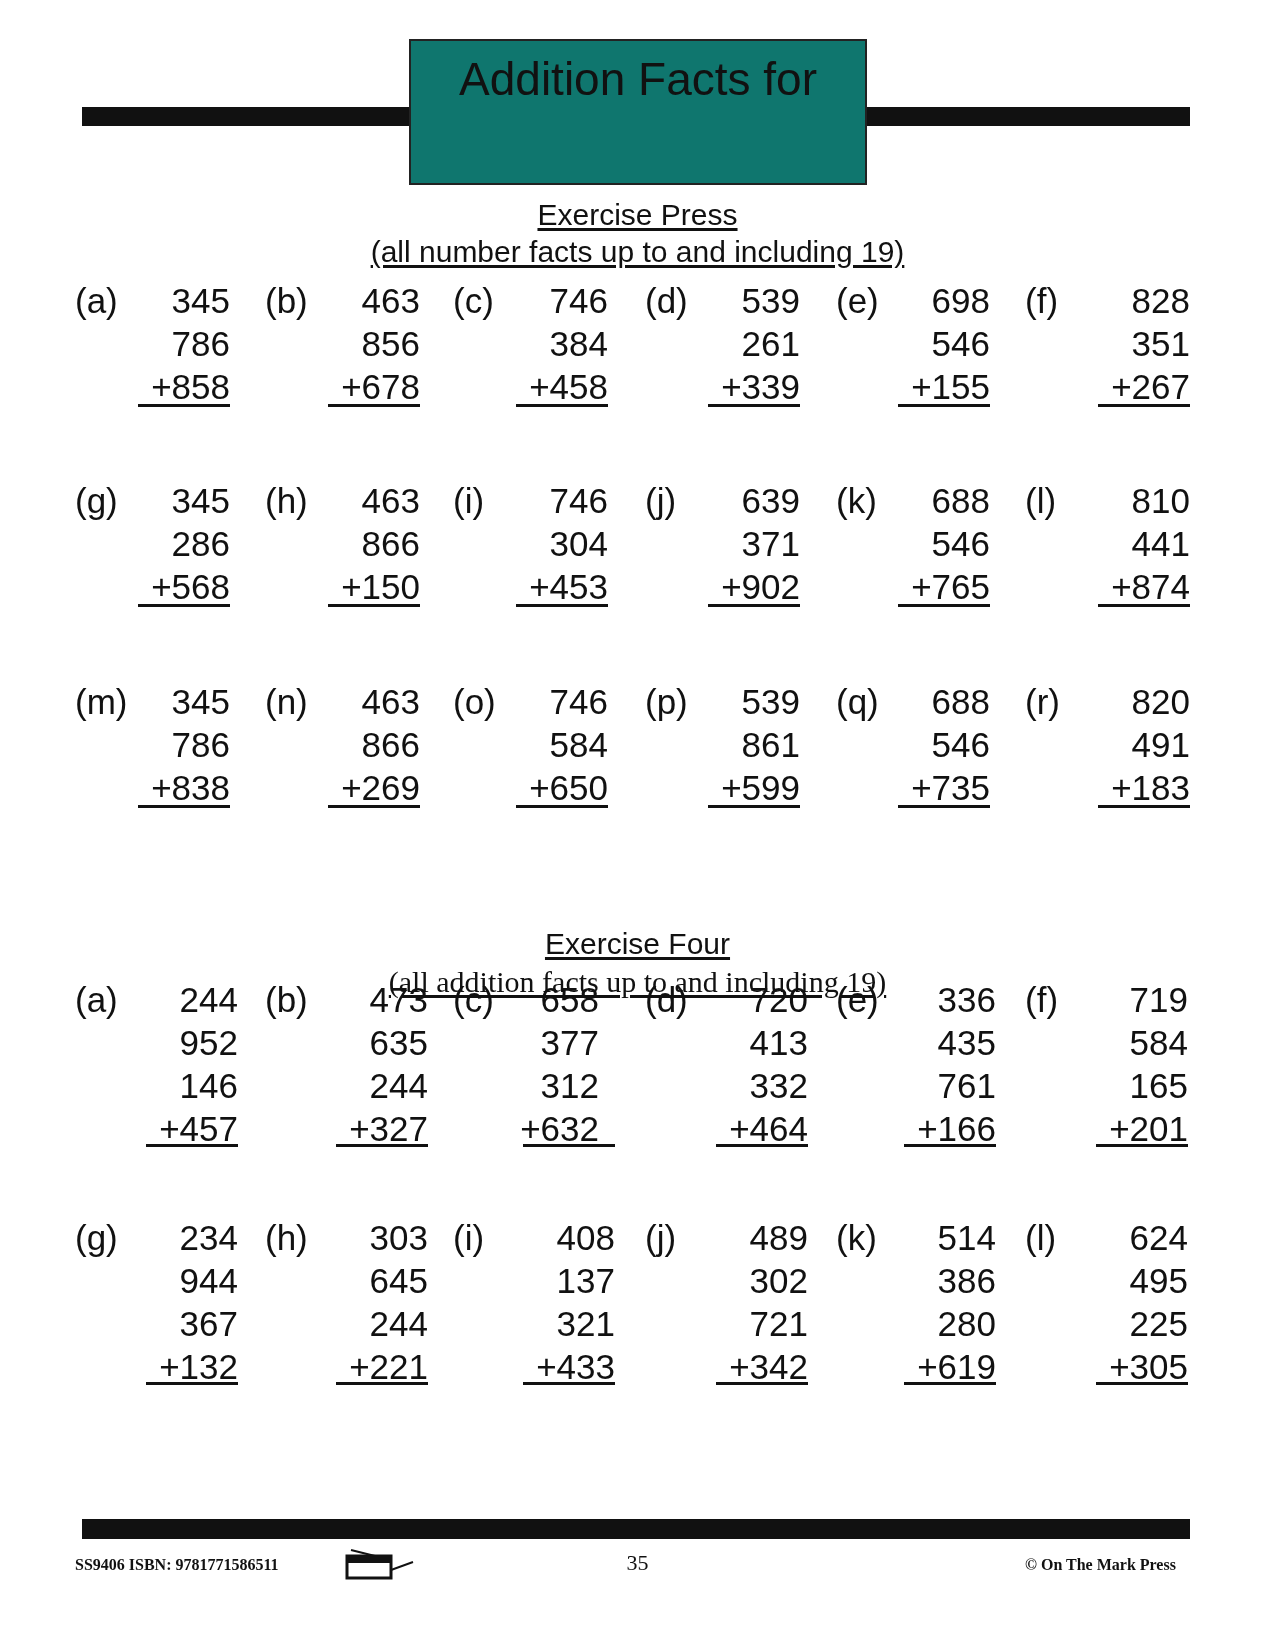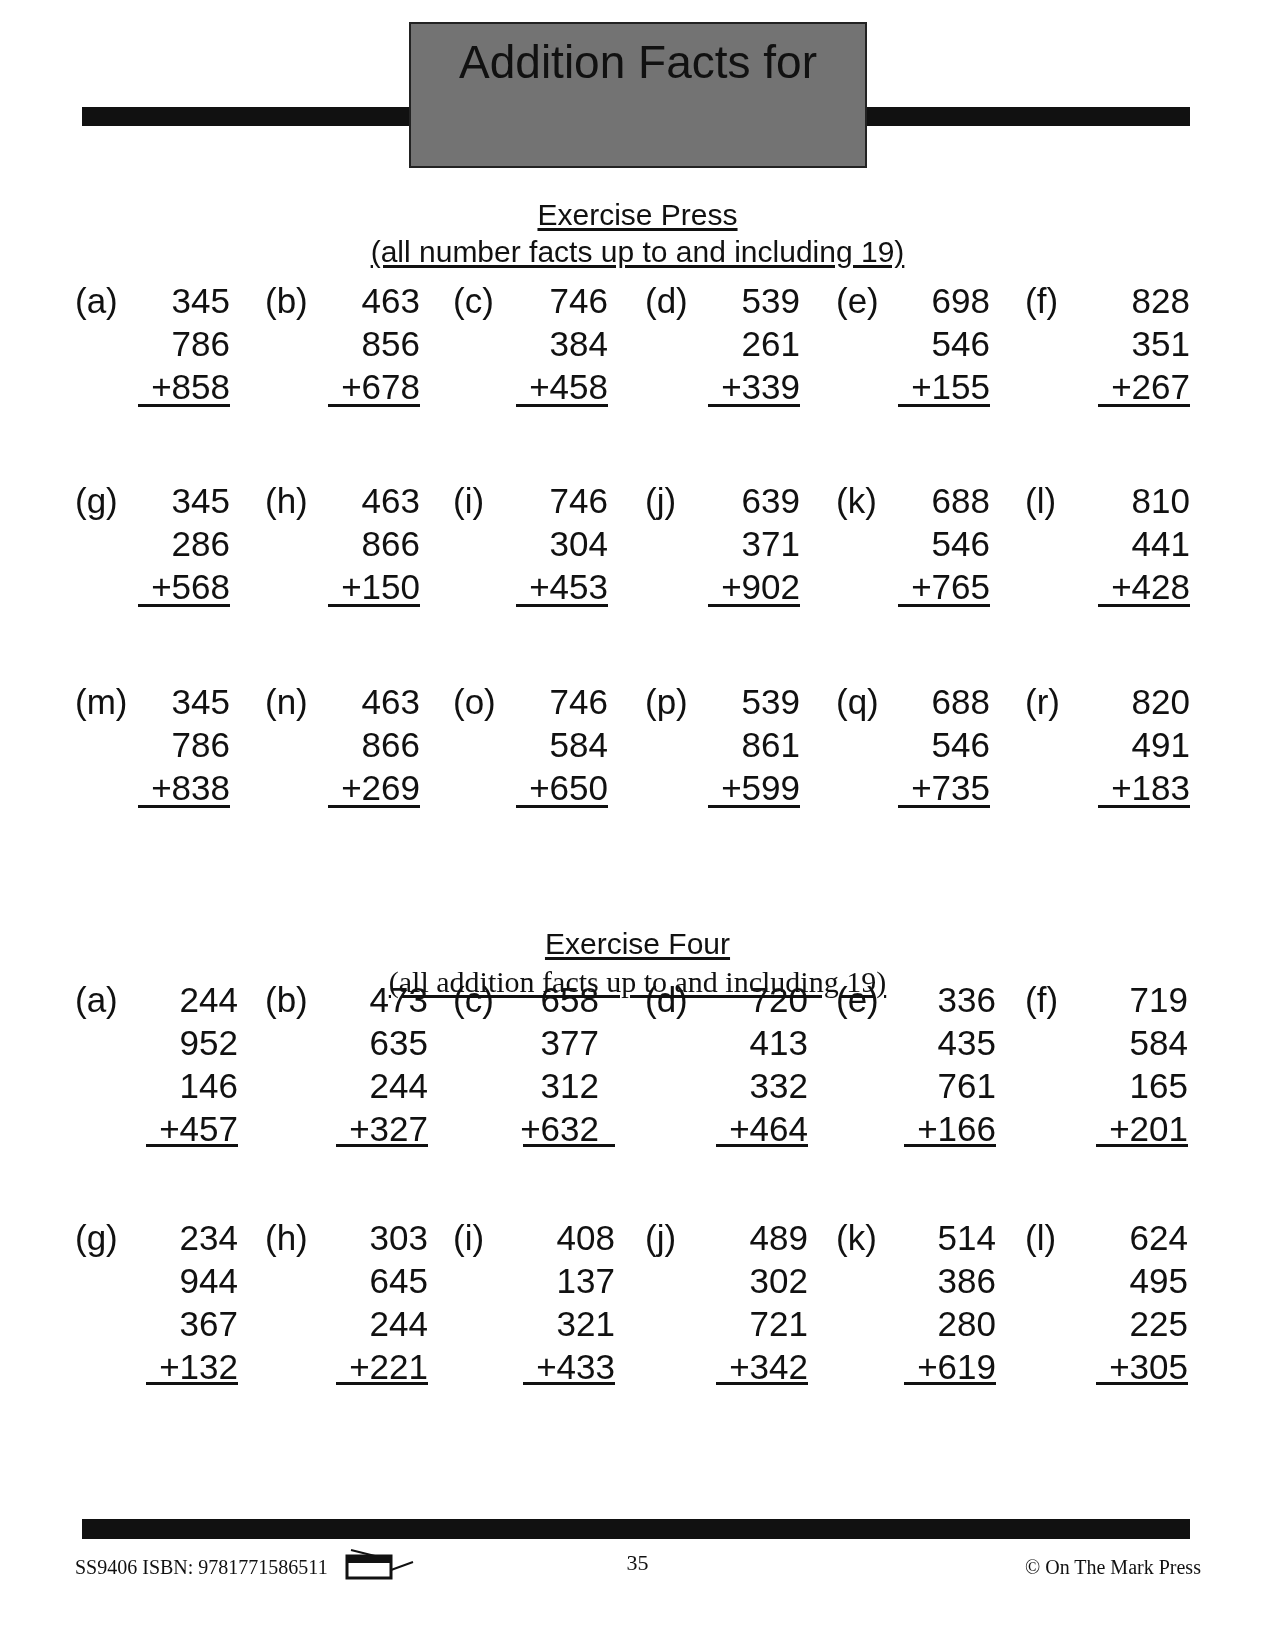--- a/index.html
+++ b/index.html
@@ -1,29 +1,29 @@
 <!DOCTYPE html>
 <html><head>
 <meta charset="utf-8">
 <style>
   html, body { margin: 0; padding: 0; background: #ffffff; }
   body { width: 1275px; height: 1650px; position: relative; overflow: hidden; font-family: "Liberation Sans", sans-serif; color: #111; }
   .bar { position: absolute; background: #111; }
-  .title-box { position: absolute; left: 409px; top: 22px; width: 458px; height: 146px; border: 2px solid #222; background: #737373; text-align: center; box-sizing: border-box; }
+  .title-box { position: absolute; left: 409px; top: 39px; width: 458px; height: 146px; border: 2px solid #222; background: #0f766e; text-align: center; box-sizing: border-box; }
   .title-box .line { font-size: 46px; line-height: 56px; }
   .title-box .line1 { margin-top: 10px; }
   .section-head { position: absolute; left: 0; width: 1275px; text-align: center; font-size: 30px; line-height: 38px; }
   .section-head span { text-decoration: underline; text-underline-offset: 3px; }
   .grid { position: absolute; left: 0; width: 1275px; }
   .prob { position: absolute; font-size: 35px; line-height: 43px; }
   .prob .lbl { position: absolute; left: 0; top: 0; white-space: nowrap; }
   .prob .nums { position: absolute; text-align: right; width: 96px; }
   .prob .num { display: block; white-space: nowrap; }
   .prob .rule { position: absolute; height: 3px; background: #111; width: 92px; }
-  .footer { position: absolute; top: 1556px; font-family: "Liberation Serif", serif; font-weight: normal; font-size: 20px; }
+  .footer { position: absolute; top: 1556px; font-family: "Liberation Serif", serif; font-weight: bold; font-size: 16px; }
   .page-num { position: absolute; top: 1550px; left: 0; width: 1275px; text-align: center; font-family: "Liberation Serif", serif; font-size: 22px; }
 </style>
 </head>
 <body>
 
 <div class="bar" style="left:82px; top:107px; width:330px; height:19px;"></div>
 <div class="bar" style="left:866px; top:107px; width:324px; height:19px;"></div>
 <div class="title-box">
   <div class="line line1">Addition Facts for</div>
 </div>
@@ -129,21 +129,21 @@
         <span class="num">546</span>
         <span class="num">+765</span>
       </div>
       <div class="rule" style="left: 62px; top: 125px;"></div>
     </div>
     <div class="prob" style="left: 1025px; top: 479px;">
       <span class="lbl">(l)</span>
       <div class="nums" style="width: 110px; left: 55px;">
         <span class="num">810</span>
         <span class="num">441</span>
-        <span class="num">+428</span>
+        <span class="num">+874</span>
       </div>
       <div class="rule" style="left: 73px; top: 125px;"></div>
     </div>
     <div class="prob" style="left: 75px; top: 680px;">
       <span class="lbl">(m)</span>
       <div class="nums" style="width: 110px; left: 45px;">
         <span class="num">345</span>
         <span class="num">786</span>
         <span class="num">+838</span>
       </div>

